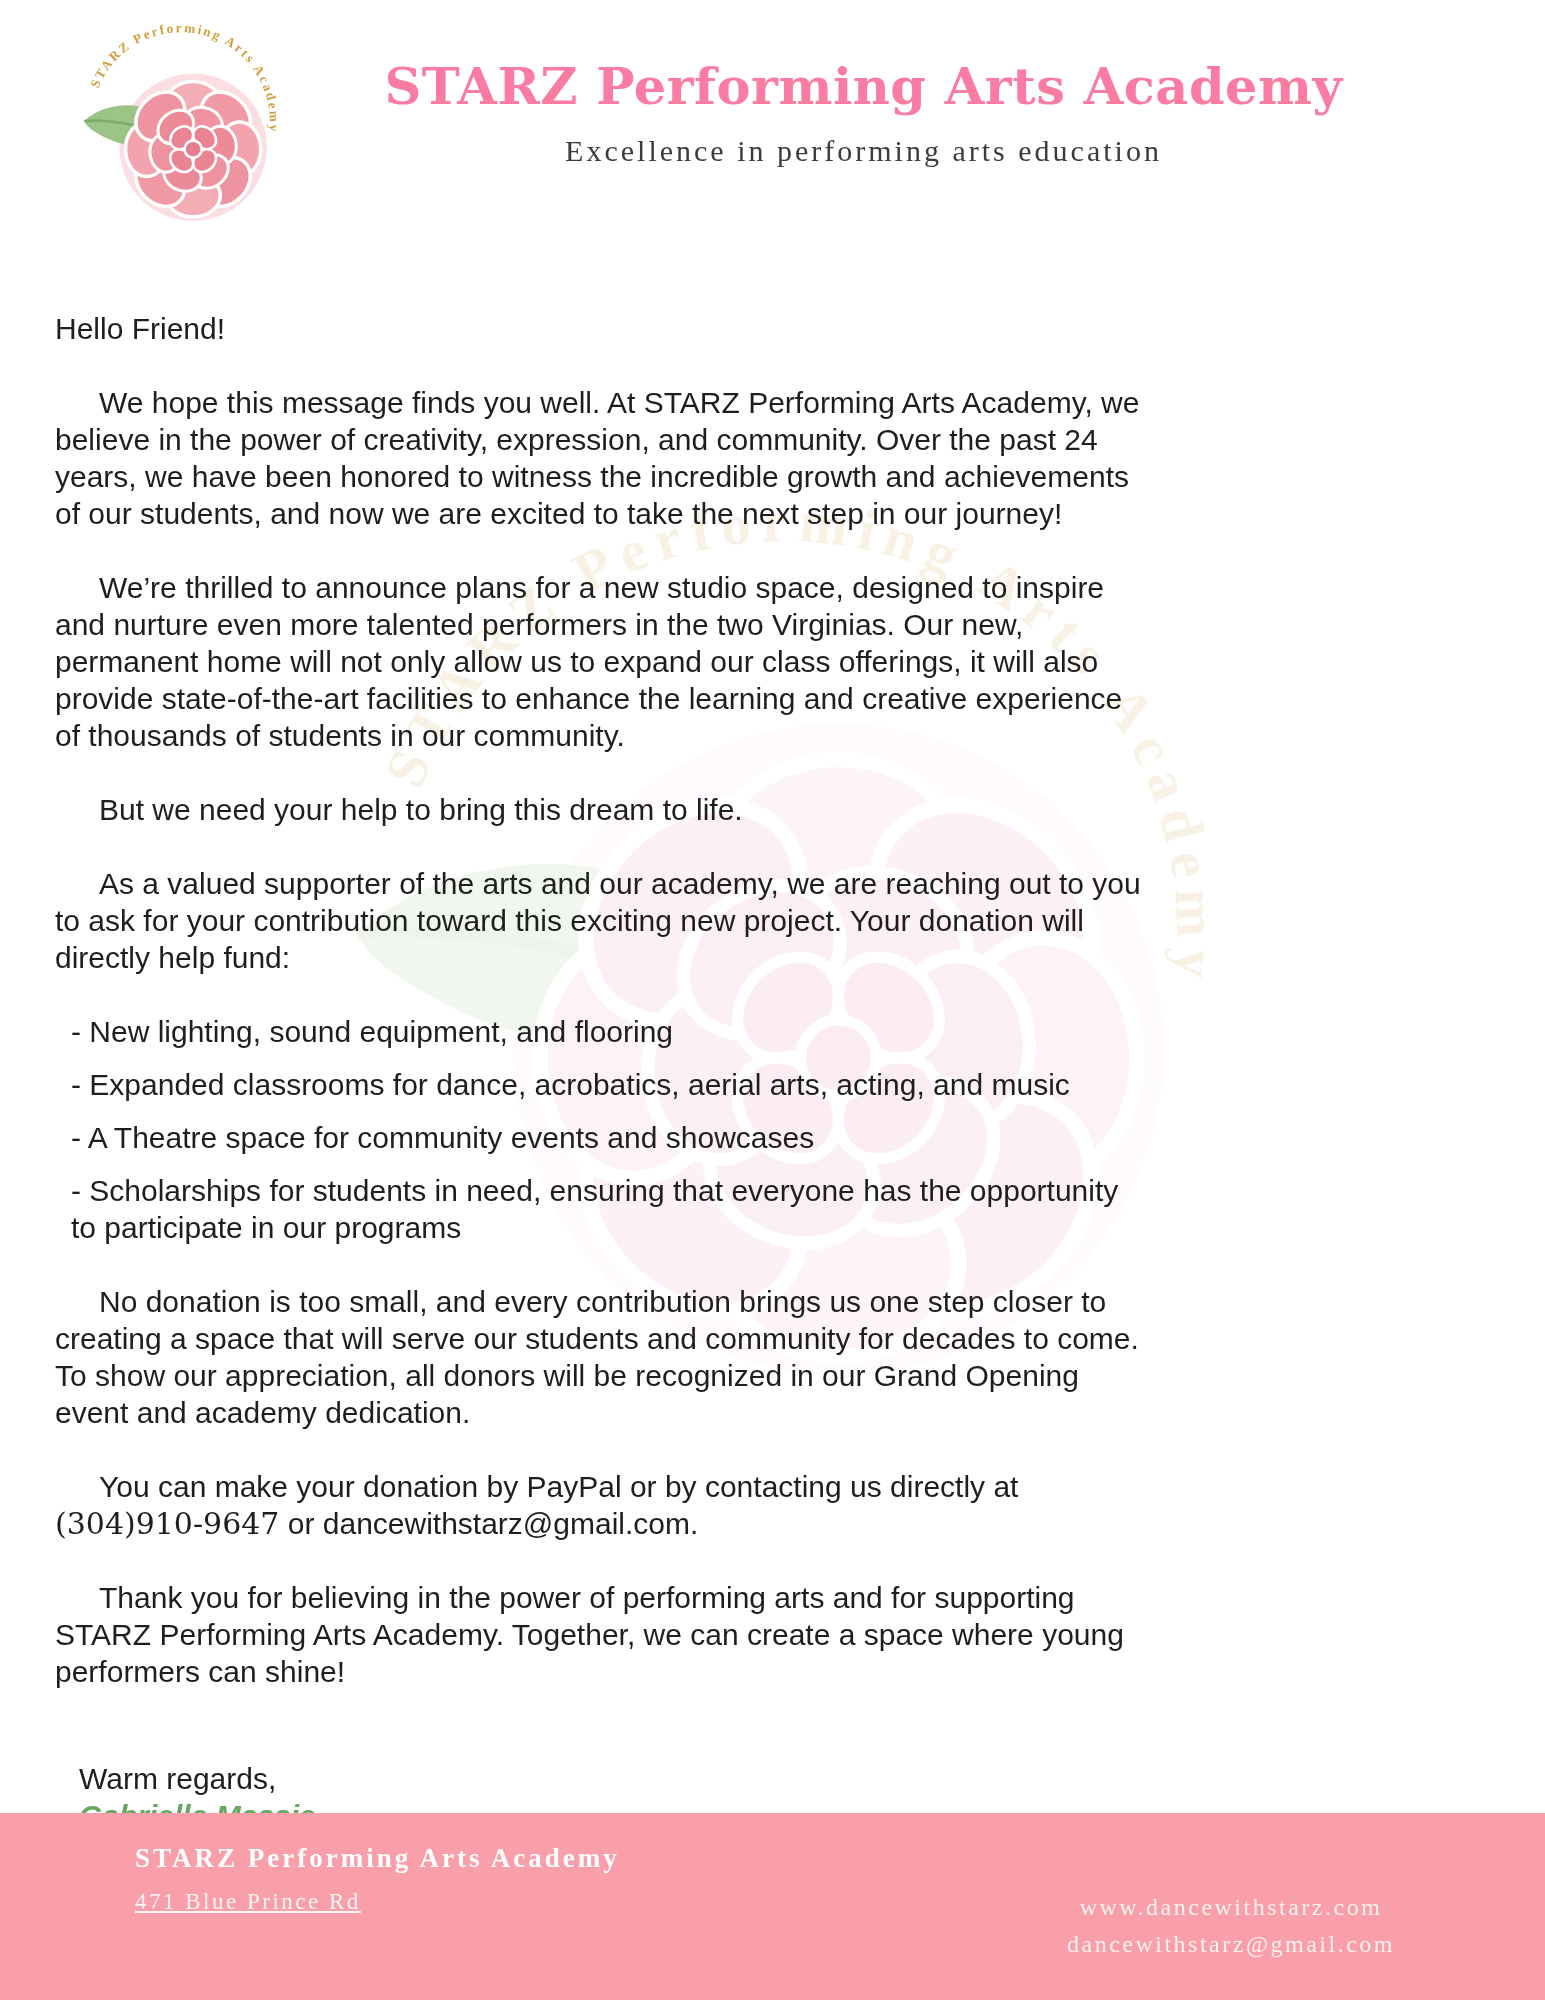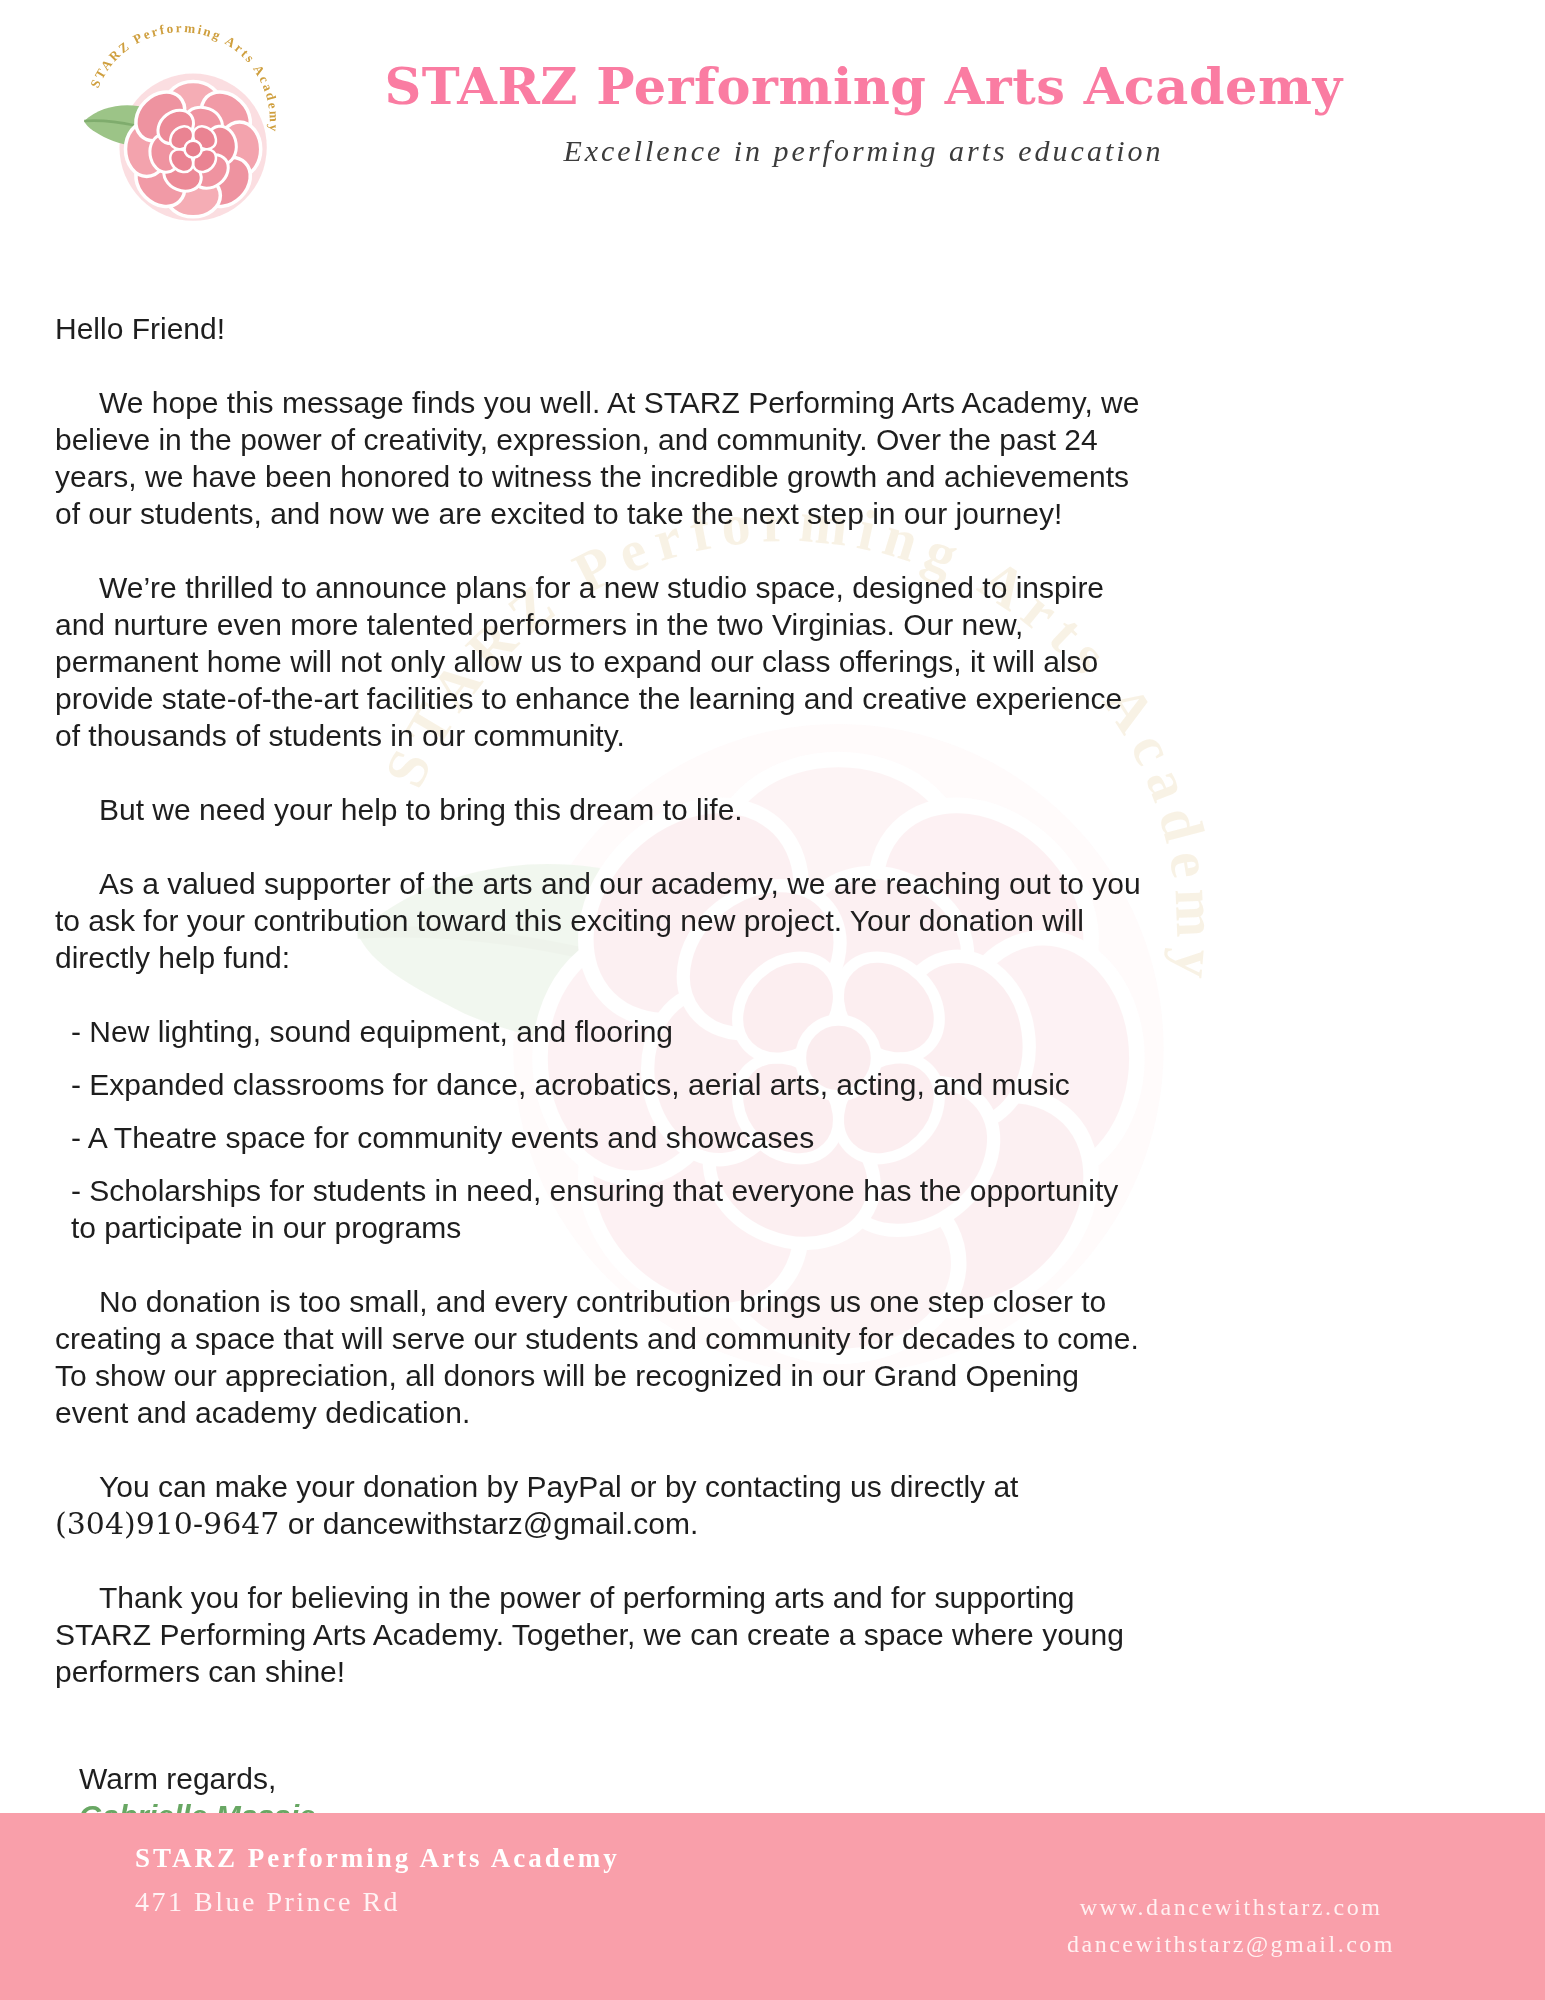--- a/index.html
+++ b/index.html
@@ -25,21 +25,21 @@
   .logo-wrap{flex:none;width:222px;height:222px;}
   .header-text{flex:1;text-align:center;padding:42px 120px 0 10px;}
   .title{
     font-family:"DejaVu Serif","Liberation Serif",serif;
     font-weight:700;font-size:51px;line-height:56px;
     color:#fa7ca2;letter-spacing:.5px;margin:0;
   }
   .subtitle{
     margin-top:20px;
     font-family:"Liberation Serif",serif;
-    font-size:30px;color:#3c3c3c;letter-spacing:3px;font-style:italic;
+    font-size:30px;color:#3c3c3c;letter-spacing:3px;
   }
   
   .letter{
     position:relative;z-index:1;
     margin:80px 390px 0 55px;
     font-size:30px;line-height:37px;color:#1e1e1e;
   }
   .letter p{margin:0 0 37px 0;}
   .indent{text-indent:44px;}
   .donation-list p{margin:16px;}
@@ -50,21 +50,21 @@
   
   .footer{
     position:absolute;left:0;bottom:0;z-index:2;
     width:100%;height:187px;background:#f99faa;
     display:flex;box-sizing:border-box;
     padding:30px 150px 0 135px;
     font-family:"Liberation Serif",serif;color:#ffffff;
   }
   .footer-left{flex:1;}
   .footer-org{font-size:27px;font-weight:bold;letter-spacing:3px;margin-bottom:10px;}
-  .footer-addr{font-size:28px;letter-spacing:2.5px;line-height:35px;color:rgba(255,255,255,.88);}
+  .footer-addr{font-size:23px;letter-spacing:2.5px;line-height:35px;color:rgba(255,255,255,.88);text-decoration:underline;}
   .footer-right{
     margin-top:46px;text-align:center;
     font-size:24px;letter-spacing:2.5px;line-height:37px;
     color:rgba(255,245,245,.95);
     margin-left:20px;
   }
   .defs-svg{position:absolute;width:0;height:0;}
 </style>
 </head>
 <body>

